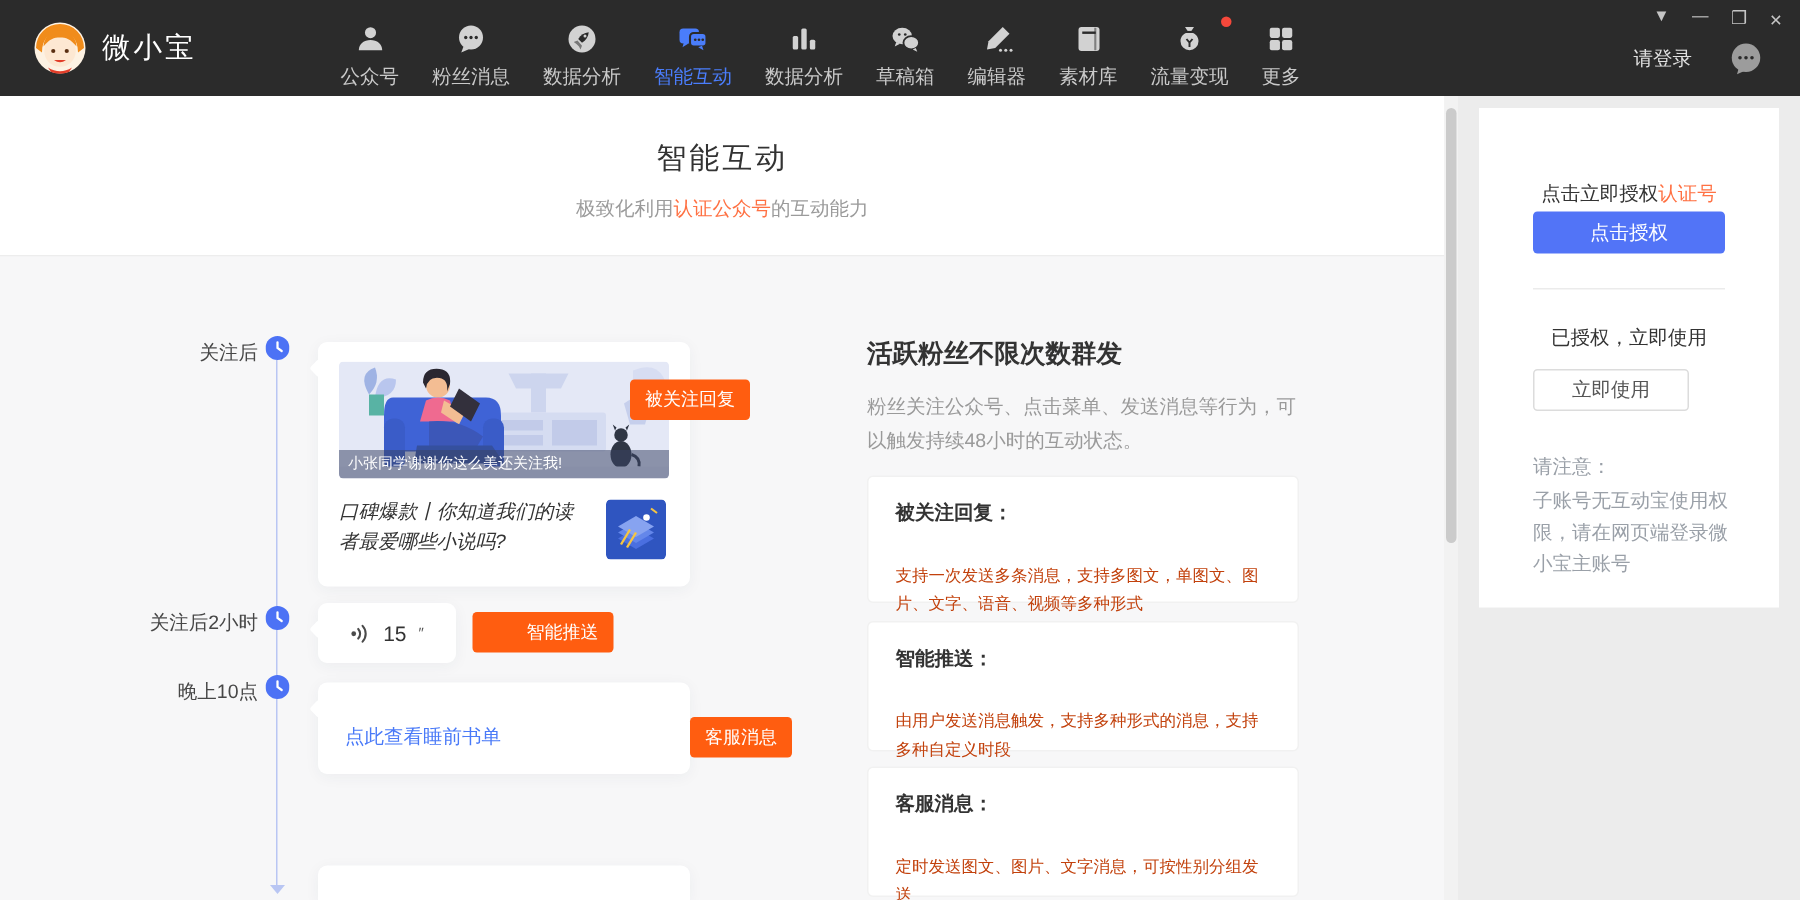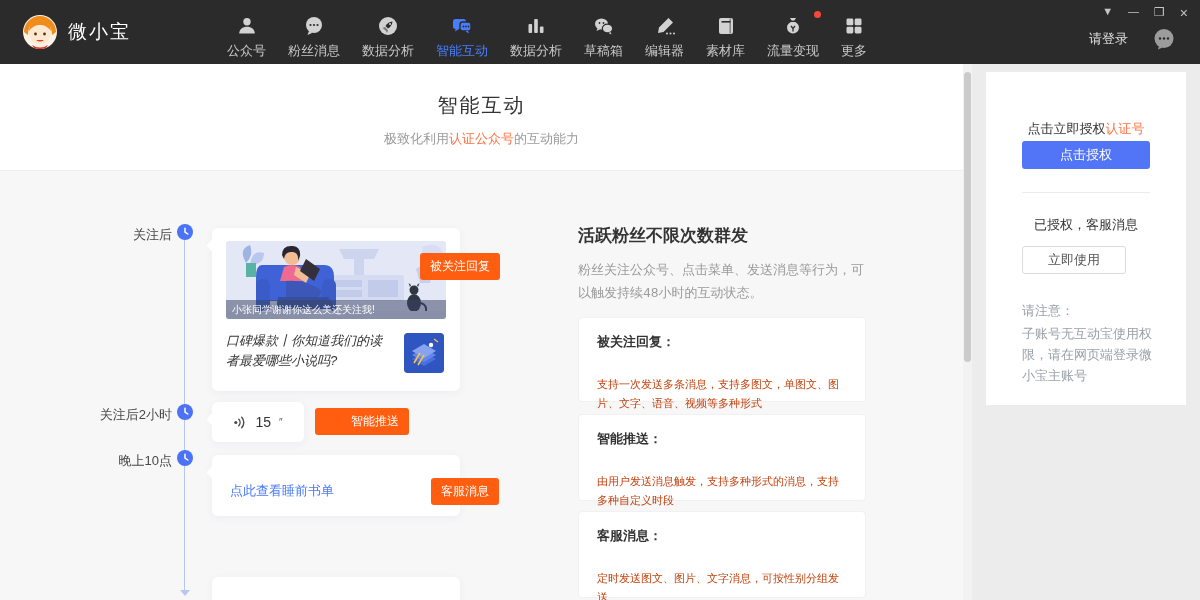--- a/index.html
+++ b/index.html
@@ -50,36 +50,36 @@
     background:rgba(58,68,100,.52); color:#fff; font-size:10px; line-height:19px;
     padding-left:6px; white-space:nowrap; }
   .article-row { display:flex; margin-top:12px; gap:12px; align-items:flex-start;font-style:italic;}
   .article-title { width:166px; font-size:13px; color:#333; line-height:1.55; }
   .thumb { width:40px; height:40px; border-radius:3px; flex:none; margin-top:2px;}
 
   .badge { position:absolute; background:#ff5d10; color:#fff; font-size:12px;
     padding:5px 10px; border-radius:3px; z-index:5; white-space:nowrap; cursor:default;}
   .badge1 { left:420px; top:189px; }
   .badge2 { left:315px; top:344px;padding-left:36px; }
-  .badge3 { left:431px; top:414px; }
+  .badge3 { left:460px; top:414px; }
 
   .voice-card { left:212px; top:338px; width:92px; height:40px; display:flex;
     align-items:center; justify-content:center; gap:7px; font-size:14px; color:#333; cursor:pointer;}
   .voice-card .sec-mark { font-size:10px; color:#555; vertical-align:super; margin-left:1px;}
 
   .msg-card { left:212px; top:391px; width:248px; padding:17px 18px 16px; }
   .msg-text { font-size:13px; color:#3a3a3a; line-height:1.68; }
   .msg-link { display:inline-block; margin-top:10px; font-size:13px; color:#4a7af8; cursor:pointer; }
 
   .sliver-card { left:212px; top:513px; width:248px; height:23px; border-radius:6px 6px 0 0; }
 
   
   .feat-head { position:absolute; left:578px; top:160px; font-size:17px; font-weight:bold; color:#333; }
   .feat-desc { position:absolute; left:578px; top:196px; width:296px; font-size:13px;
-    color:#9a9a9a; line-height:1.75;font-family:Liberation Mono, monospace; }
+    color:#9a9a9a; line-height:1.75; }
   .feat-box { position:absolute; left:578px; width:288px; background:#fff;
     border:1px solid #f1f1f1; border-radius:4px; padding:15px 18px 14px; }
   .fb1 { top:253px; height:85px; } .fb2 { top:350px; height:87px; } .fb3 { top:447px; height:87px; }
   .feat-box h3 { font-size:13px; color:#333; font-weight:600; margin-bottom:8px; }
   .feat-box p { font-size:11px; color:#c2410c; line-height:1.7;margin-top:24px; }
 
   
   .scrollbar { position:absolute; left:963px; top:64px; width:9px; height:536px; background:#f2f2f2; }
   .scroll-thumb { position:absolute; left:964px; top:72px; width:7px; height:290px;
     background:#cbcbcb; border-radius:4px; cursor:pointer;}
@@ -349,18 +349,18 @@
 <div class="scrollbar"></div>
 <div class="scroll-thumb"></div>
 
 <div class="side">
   <div class="side-card">
     <div class="auth-line">
       <span>点击立即授权</span><span class="hl-orange">认证号</span>
     </div>
     <button class="btn-blue">点击授权</button>
     <div class="side-divider"></div>
-    <div class="authorized-line">已授权，客服消息</div>
+    <div class="authorized-line">已授权，立即使用</div>
     <button class="btn-ghost">立即使用</button>
     <div class="note-title">请注意：</div>
     <div class="note-body">子账号无互动宝使用权限，请在网页端登录微小宝主账号</div>
   </div>
 </div>
 
 </body></html>

